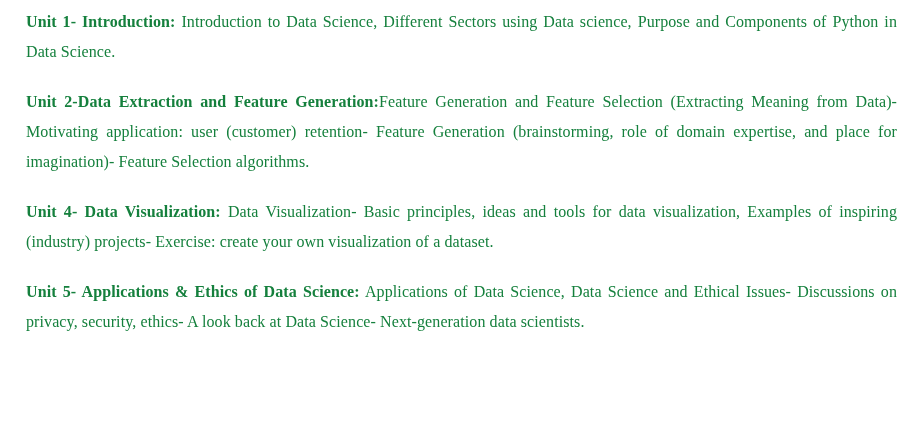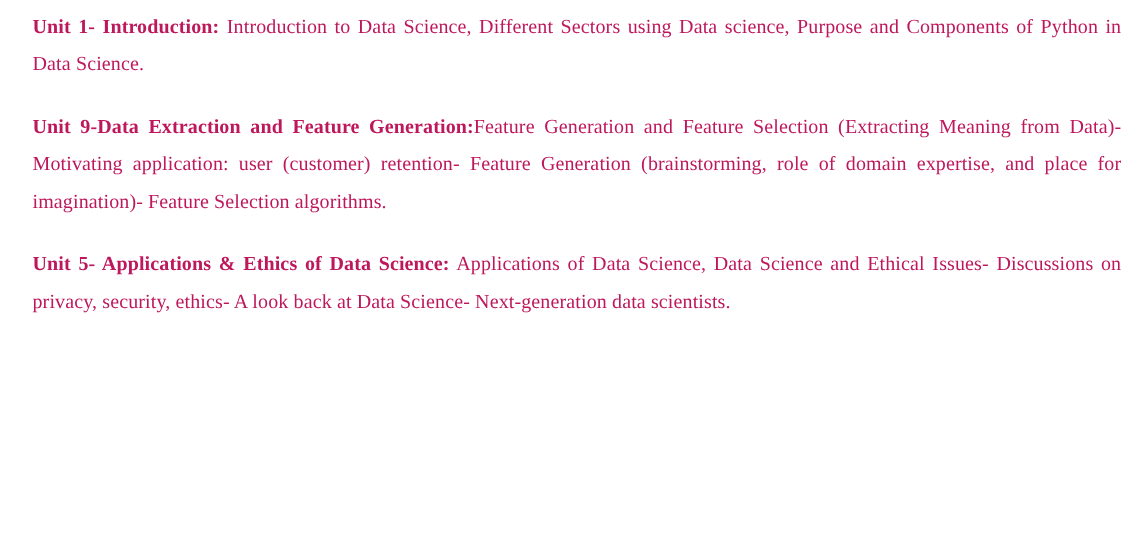--- a/index.html
+++ b/index.html
@@ -14,21 +14,21 @@
   }
   .doc-page {
     box-sizing: border-box;
     width: 911px;
     height: 445px;
     padding: 7px 14px 0 26px;
     background: #ffffff;
     font-family: "Liberation Serif", "DejaVu Serif", serif;
     font-size: 16px;
     line-height: 30px;
-    color: #be185d;
+    color: #15803d;
   }
   .doc-page p.unit-para {
     margin: 0 0 20px 0;
     text-align: justify;
     letter-spacing: 0.1px;
   }
   .doc-page p.unit-para:last-child {
     margin-bottom: 0;
   }
   .unit-heading {
@@ -36,18 +36,19 @@
   }
 </style>
 </head>
 <body>
 
 <div class="doc-page">
 
   <p class="unit-para"><span class="unit-heading">Unit 1- Introduction:</span><span> Introduction to Data Science, Different Sectors using Data science, Purpose and Components of Python in Data Science.</span></p>
 
 
-  <p class="unit-para"><span class="unit-heading">Unit 9-Data Extraction and Feature Generation:</span><span>Feature Generation and Feature Selection (Extracting Meaning from Data)- Motivating application: user (customer) retention- Feature Generation (brainstorming, role of domain expertise, and place for imagination)- Feature Selection algorithms.</span></p>
+  <p class="unit-para"><span class="unit-heading">Unit 2-Data Extraction and Feature Generation:</span><span>Feature Generation and Feature Selection (Extracting Meaning from Data)- Motivating application: user (customer) retention- Feature Generation (brainstorming, role of domain expertise, and place for imagination)- Feature Selection algorithms.</span></p>
 
+  <p class="unit-para"><span class="unit-heading">Unit 4- Data Visualization:</span><span> Data Visualization- Basic principles, ideas and tools for data visualization, Examples of inspiring (industry) projects- Exercise: create your own visualization of a dataset.</span></p>
 
   <p class="unit-para"><span class="unit-heading">Unit 5- Applications &amp; Ethics of Data Science:</span><span> Applications of Data Science, Data Science and Ethical Issues- Discussions on privacy, security, ethics- A look back at Data Science- Next-generation data scientists.</span></p>
 
 </div>
 
 </body></html>

